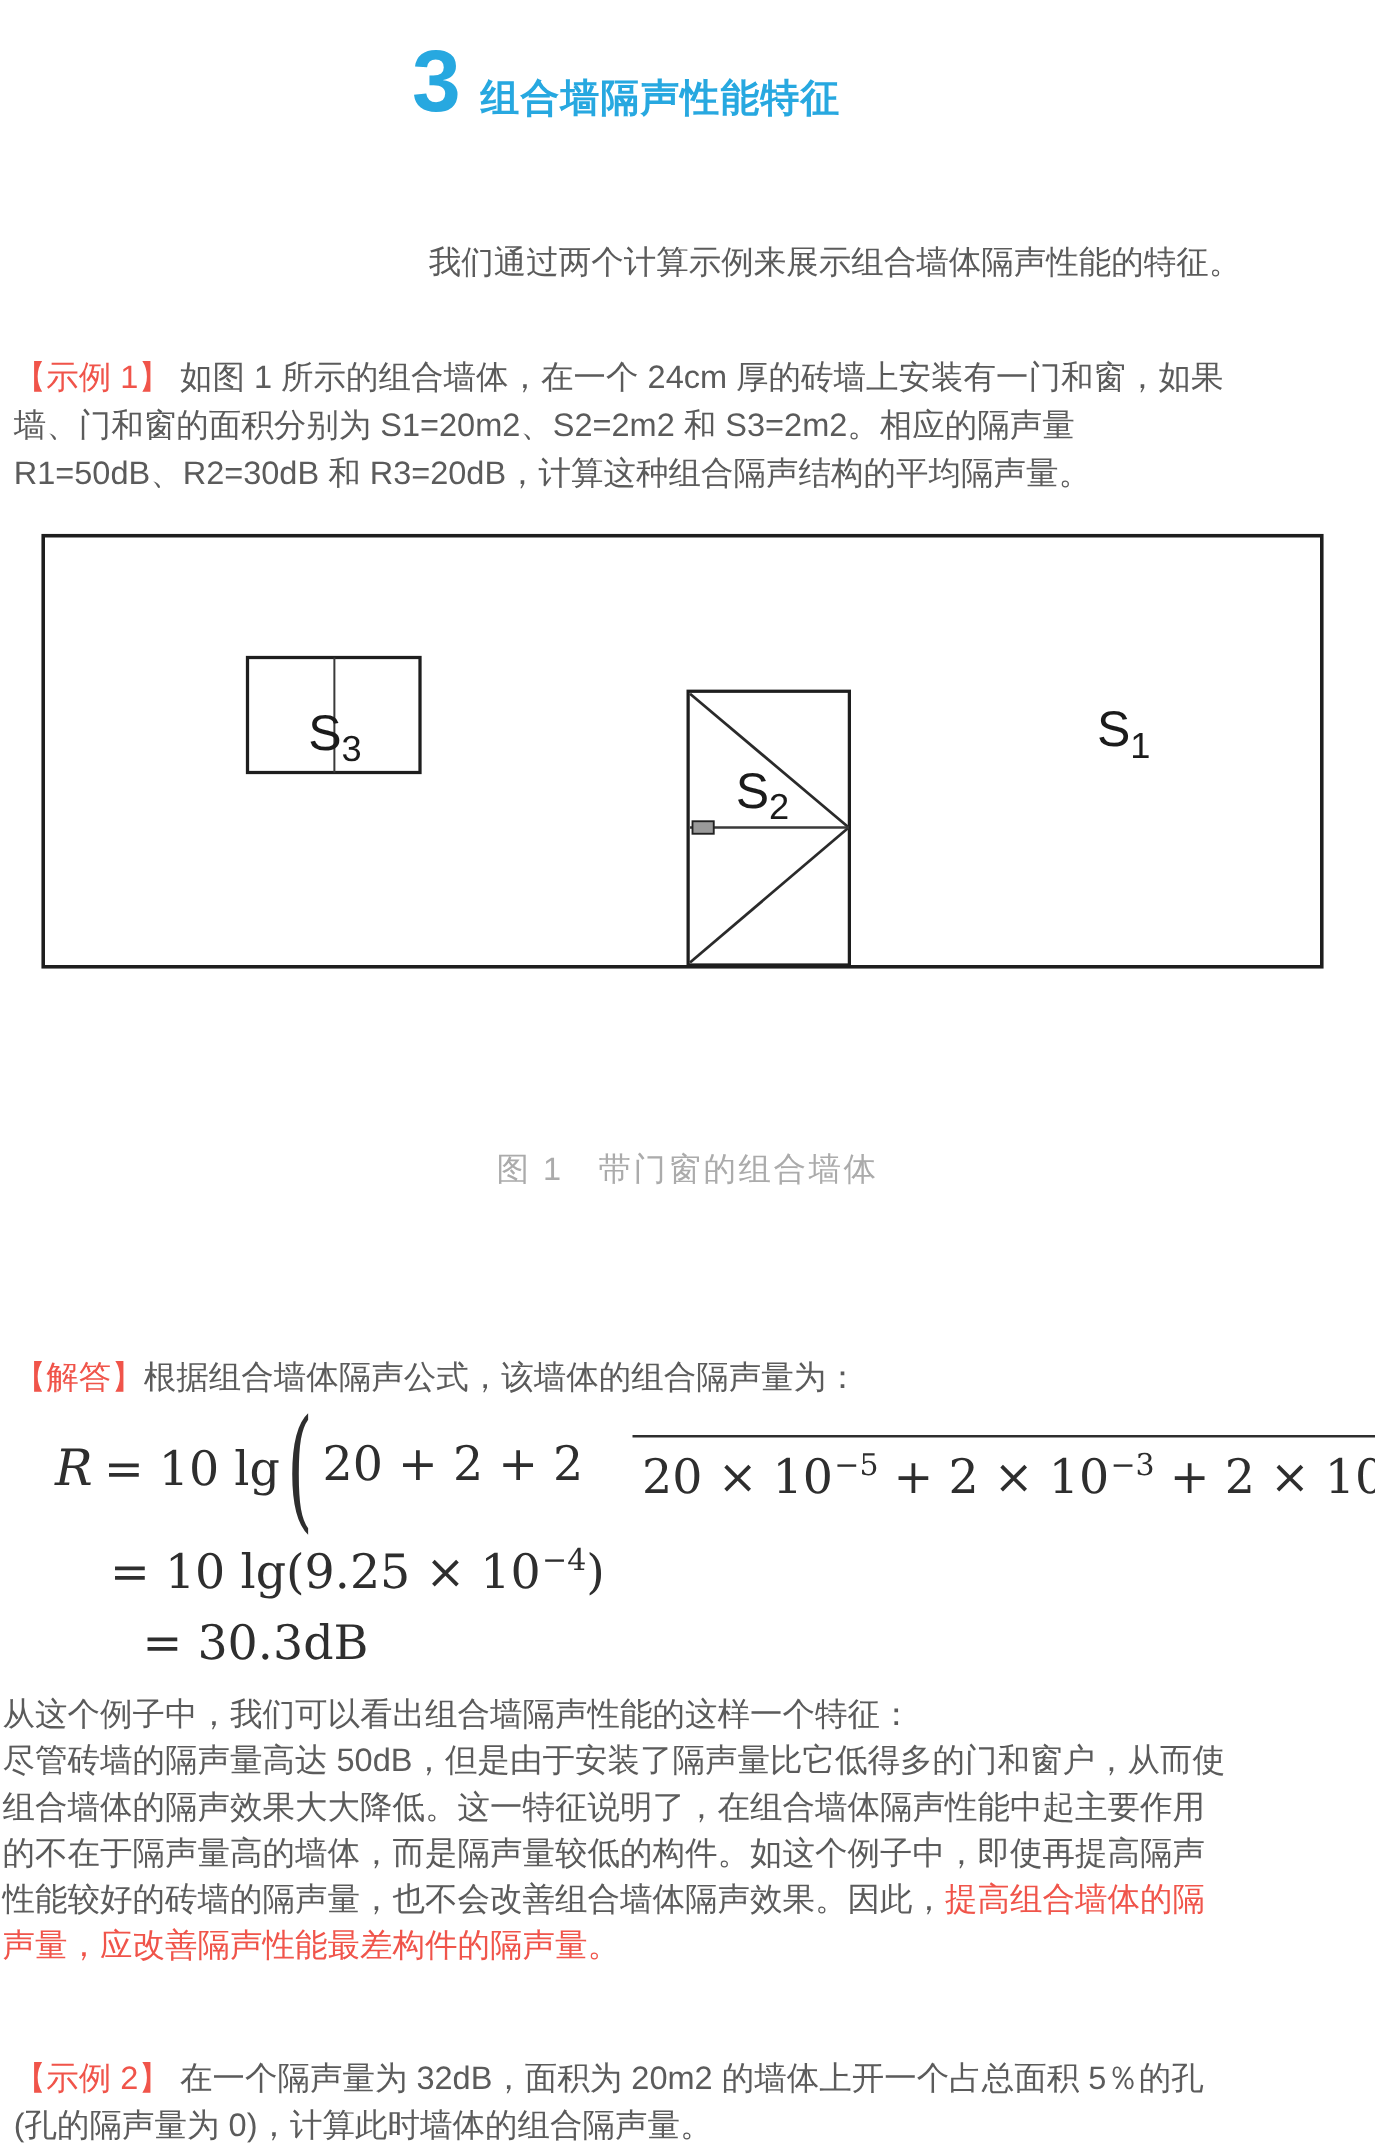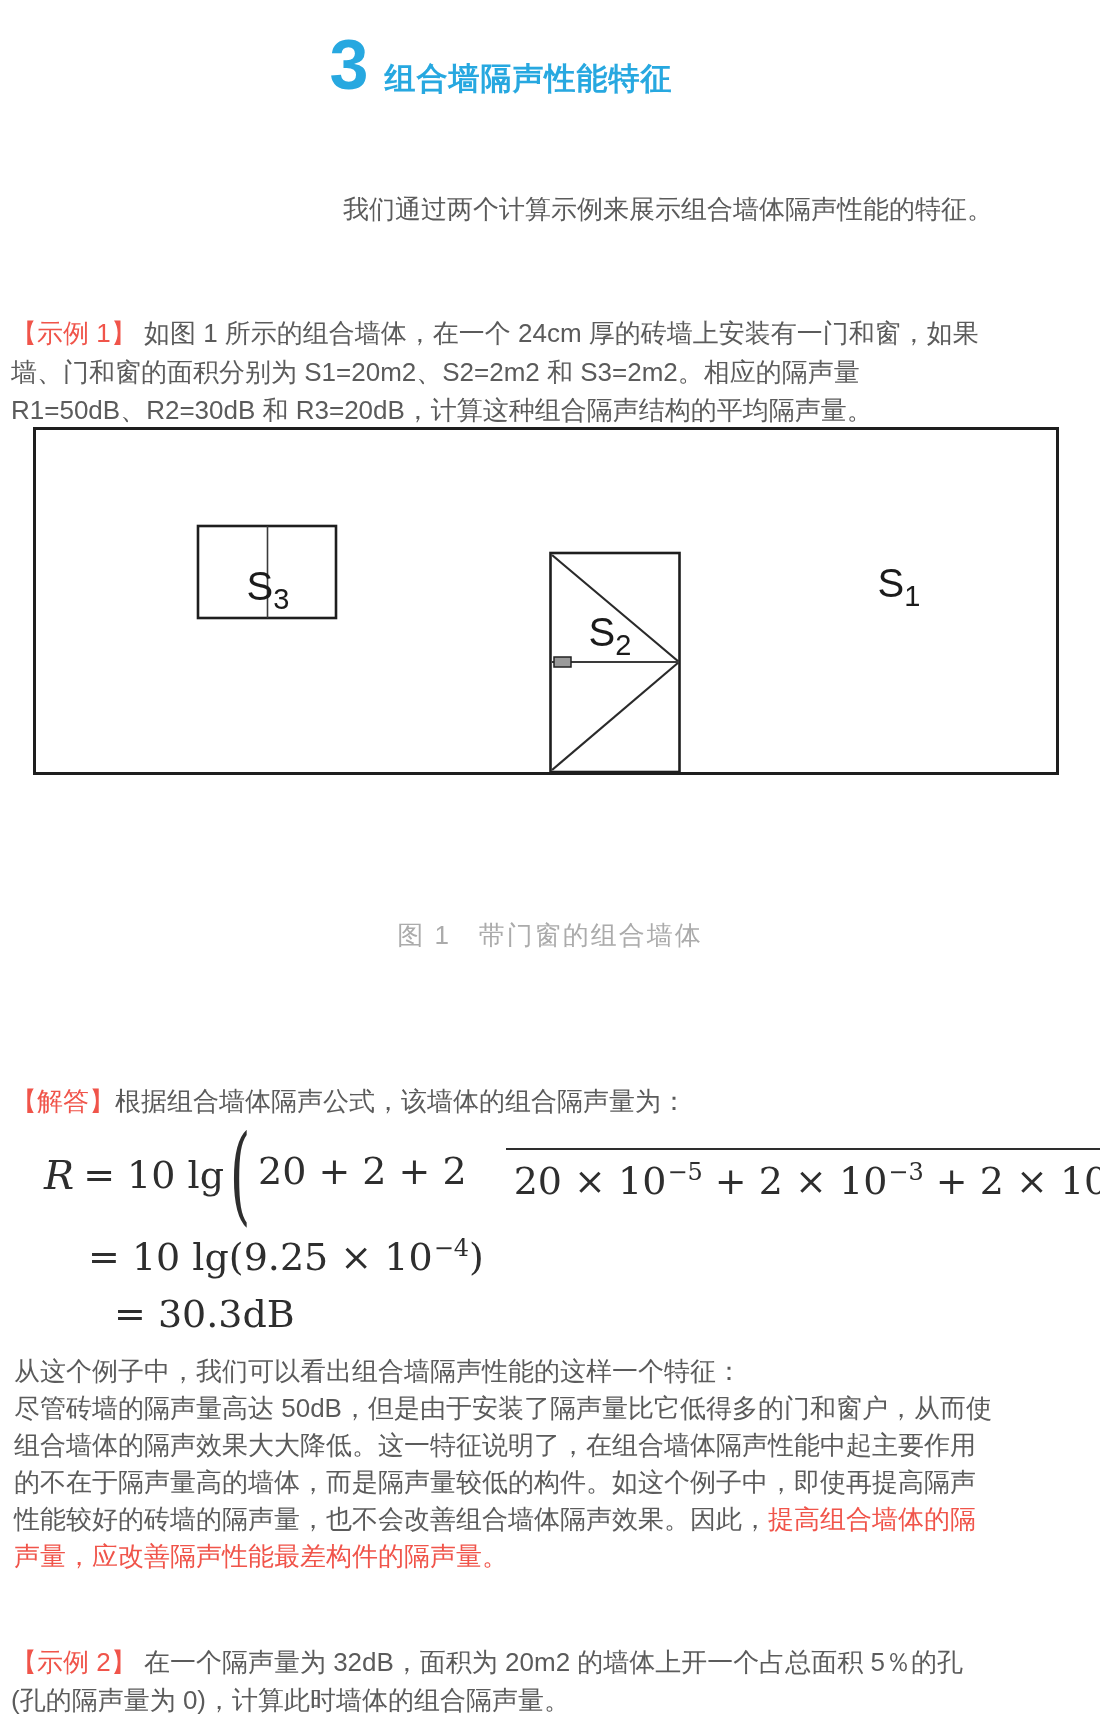--- a/index.html
+++ b/index.html
@@ -15,25 +15,25 @@
     font-family:"Liberation Sans","DejaVu Sans",sans-serif;
   }
   .abs{position:absolute;}
   
   .title-row{top:30px;left:0;width:1002px;display:flex;justify-content:center;align-items:baseline;gap:16px;}
   .title-num{font-size:70px;font-weight:bold;color:var(--blue);line-height:1;}
   .title-text{font-size:31px;font-weight:bold;color:var(--blue);letter-spacing:1px;}
   
   .para{font-size:26px;color:var(--body);line-height:38.5px;margin:0;}
   .p-intro{top:190px;left:11px;width:982px;text-align:right;}
-  .p-ex1{top:282px;left:11px;width:982px;margin-top:32px;}
+  .p-ex1{top:282px;left:11px;width:982px;}
   .tag{color:var(--red);}
   .p-caption{top:890px;left:0;width:1100px;text-align:center;font-size:26px;line-height:38px;color:#ABABAB;letter-spacing:2px;}
   .p-solution{top:1082px;left:11px;width:982px;}
-  .p-feature{top:1353px;left:14px;width:982px;line-height:37px;}
+  .p-feature{top:1353px;left:2px;width:982px;line-height:37px;}
   .p-feature p{margin:0;}
   .hl{color:var(--red);}
   .p-ex2{top:1643px;left:11px;width:982px;line-height:38px;}
   
   .fig{left:33px;top:427px;}
   
   .formula{left:44px;top:1122px;color:var(--fml);font-family:"DejaVu Serif","Liberation Serif",serif;}
   .f1{display:flex;align-items:center;font-size:38px;white-space:pre;}
   .f-lhs{font-style:italic;font-size:40px;margin-right:9px;}
   .f-op{margin-right:2px;}

